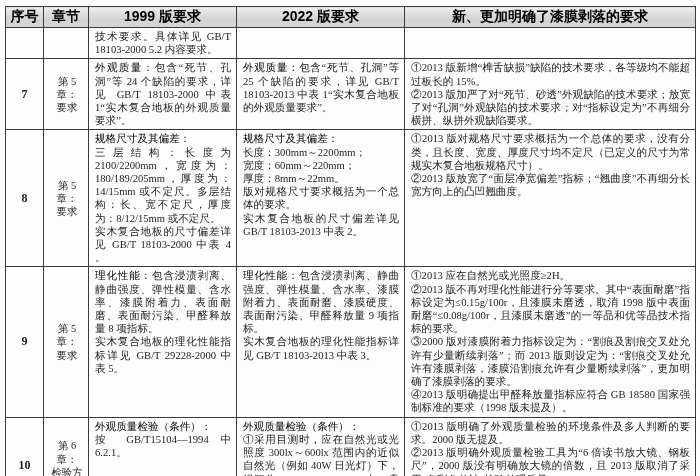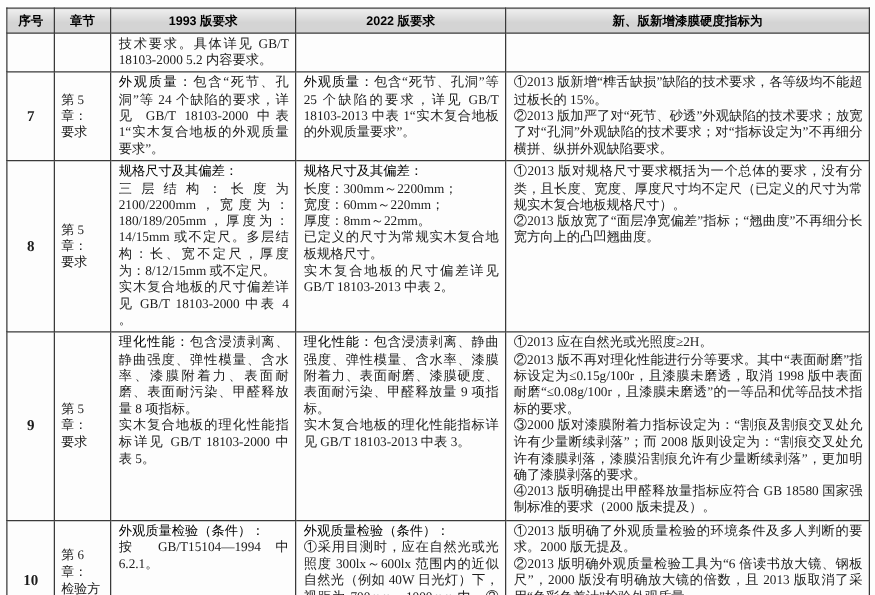--- a/index.html
+++ b/index.html
@@ -24,21 +24,21 @@
     width:690px;
   }
   table.cmp th, table.cmp td{
     border:1px solid var(--border);
     overflow:hidden;
   }
   thead th{
     background:linear-gradient(var(--header-bg-top),var(--header-bg) 55%,var(--header-bg));
     font-family:"Liberation Sans","DejaVu Sans",sans-serif;
     font-weight:bold;
-    font-size:10px;
+    font-size:14px;
     height:20px;
     text-align:center;
     padding:1px 2px;
     color:#000;
   }
   td{
     vertical-align:top;
     padding:2px 5px 2px 6px;
     font-size:10.6px;
     line-height:13.2px;
@@ -47,21 +47,21 @@
   td.num{
     text-align:center;
     vertical-align:middle;
     font-weight:bold;
     font-size:12px;
     padding:2px;
   }
   td.chapter{
     vertical-align:middle;
     white-space:pre-line;
-    text-align:left;
+    text-align:center;
     font-size:10.4px;
     padding:2px 3px 2px 5px;
   }
   td p{margin:0;}
   td p b{
     font-family:"Liberation Sans","DejaVu Sans",sans-serif;
     font-weight:normal;
     color:#000;
   }
 </style>
@@ -73,23 +73,23 @@
     <col style="width:38px">
     <col style="width:45px">
     <col style="width:148px">
     <col style="width:168px">
     <col style="width:291px">
   </colgroup>
   <thead>
     <tr>
       <th>序号</th>
       <th>章节</th>
-      <th>1993 版要求</th>
+      <th>1999 版要求</th>
       <th>2022 版要求</th>
-      <th>新、版新增漆膜硬度指标为</th>
+      <th>新、更加明确了漆膜剥落的要求</th>
     </tr>
   </thead>
   <tbody id="table-body">
       <tr style="height: 23px;">
         <td class="num"></td>
         <td class="chapter"></td>
         <td>
           <p>技术要求。具体详见 GB/T 18103-2000 5.2 内容要求。</p>
         </td>
         <td></td>
@@ -117,45 +117,45 @@
         <td>
           <p><b>规格尺寸及其偏差：</b></p>
           <p>三层结构：长度为 2100/2200mm，宽度为：180/189/205mm，厚度为：14/15mm 或不定尺。多层结构：长、宽不定尺，厚度为：8/12/15mm 或不定尺。</p>
           <p>实木复合地板的尺寸偏差详见 GB/T 18103-2000 中表 4 。</p>
         </td>
         <td>
           <p><b>规格尺寸及其偏差：</b></p>
           <p>长度：300mm～2200mm；</p>
           <p>宽度：60mm～220mm；</p>
           <p>厚度：8mm～22mm。</p>
-          <p>已定义的尺寸为常规实木复合地板规格尺寸。</p>
+          <p>版对规格尺寸要求概括为一个总体的要求。</p>
           <p>实木复合地板的尺寸偏差详见 GB/T 18103-2013 中表 2。</p>
         </td>
         <td>
           <p>①2013 版对规格尺寸要求概括为一个总体的要求，没有分类，且长度、宽度、厚度尺寸均不定尺（已定义的尺寸为常规实木复合地板规格尺寸）。</p>
           <p>②2013 版放宽了“面层净宽偏差”指标；“翘曲度”不再细分长宽方向上的凸凹翘曲度。</p>
         </td>
       </tr>
       <tr style="height: 128px;">
         <td class="num">9</td>
         <td class="chapter">第 5 章：
 要求</td>
         <td>
           <p><b>理化性能：</b>包含浸渍剥离、静曲强度、弹性模量、含水率、漆膜附着力、表面耐磨、表面耐污染、甲醛释放量 8 项指标。</p>
-          <p>实木复合地板的理化性能指标详见 GB/T 18103-2000 中表 5。</p>
+          <p>实木复合地板的理化性能指标详见 GB/T 29228-2000 中表 5。</p>
         </td>
         <td>
           <p><b>理化性能：</b>包含浸渍剥离、静曲强度、弹性模量、含水率、漆膜附着力、表面耐磨、漆膜硬度、表面耐污染、甲醛释放量 9 项指标。</p>
           <p>实木复合地板的理化性能指标详见 GB/T 18103-2013 中表 3。</p>
         </td>
         <td>
           <p>①2013 应在自然光或光照度≥2H。</p>
           <p>②2013 版不再对理化性能进行分等要求。其中“表面耐磨”指标设定为≤0.15g/100r，且漆膜未磨透，取消 1998 版中表面耐磨“≤0.08g/100r，且漆膜未磨透”的一等品和优等品技术指标的要求。</p>
-          <p>③2000 版对漆膜附着力指标设定为：“割痕及割痕交叉处允许有少量断续剥落”；而 2008 版则设定为：“割痕交叉处允许有漆膜剥落，漆膜沿割痕允许有少量断续剥落”，更加明确了漆膜剥落的要求。</p>
-          <p>④2013 版明确提出甲醛释放量指标应符合 GB 18580 国家强制标准的要求（2000 版未提及）。</p>
+          <p>③2000 版对漆膜附着力指标设定为：“割痕及割痕交叉处允许有少量断续剥落”；而 2013 版则设定为：“割痕交叉处允许有漆膜剥落，漆膜沿割痕允许有少量断续剥落”，更加明确了漆膜剥落的要求。</p>
+          <p>④2013 版明确提出甲醛释放量指标应符合 GB 18580 国家强制标准的要求（1998 版未提及）。</p>
         </td>
       </tr>
       <tr style="height: 87px;">
         <td class="num">10</td>
         <td class="chapter">第 6 章：
 检验方法</td>
         <td>
           <p><b>外观质量检验（条件）：</b></p>
           <p>按 GB/T15104—1994 中 6.2.1。</p>
         </td>

